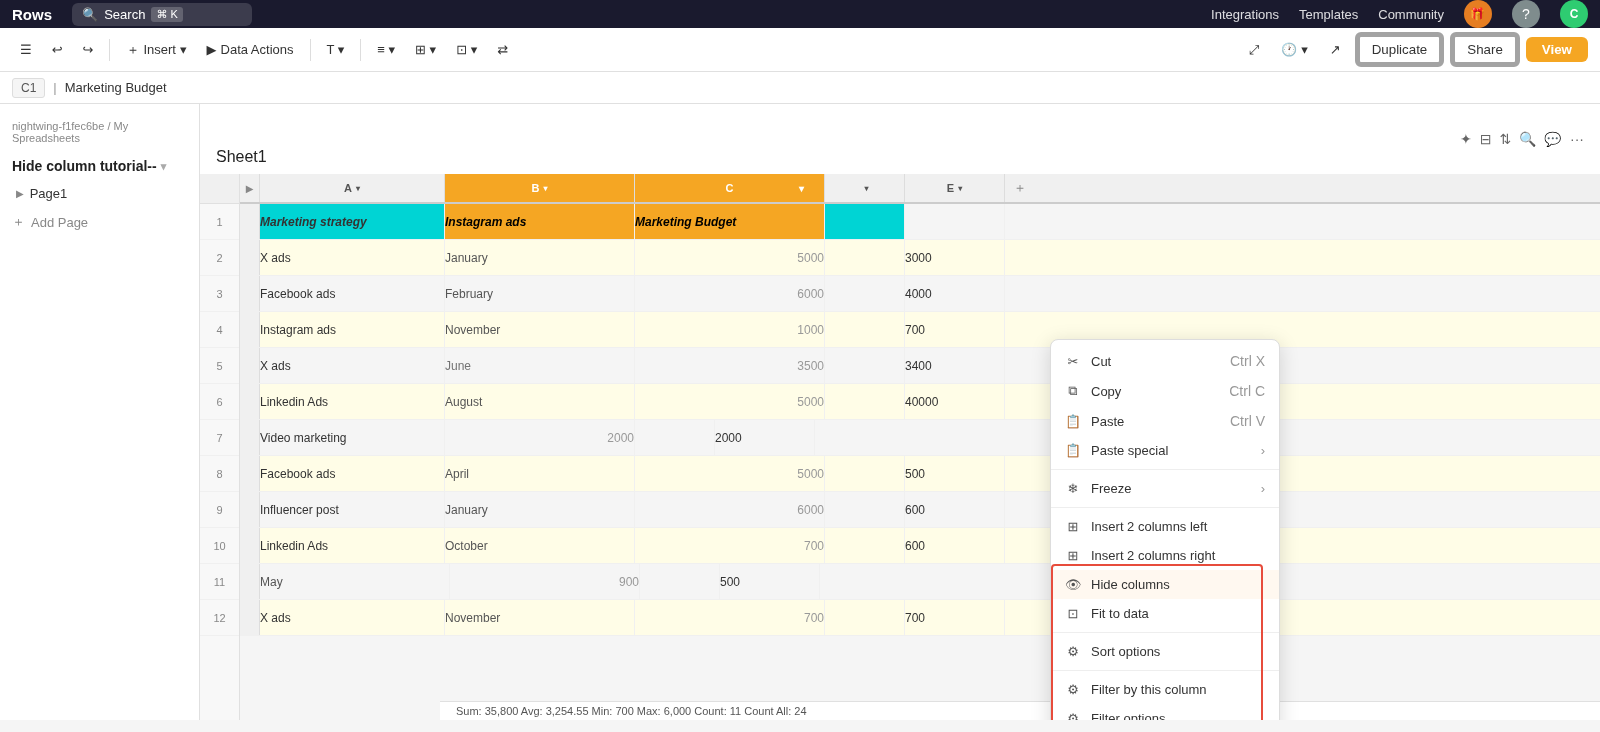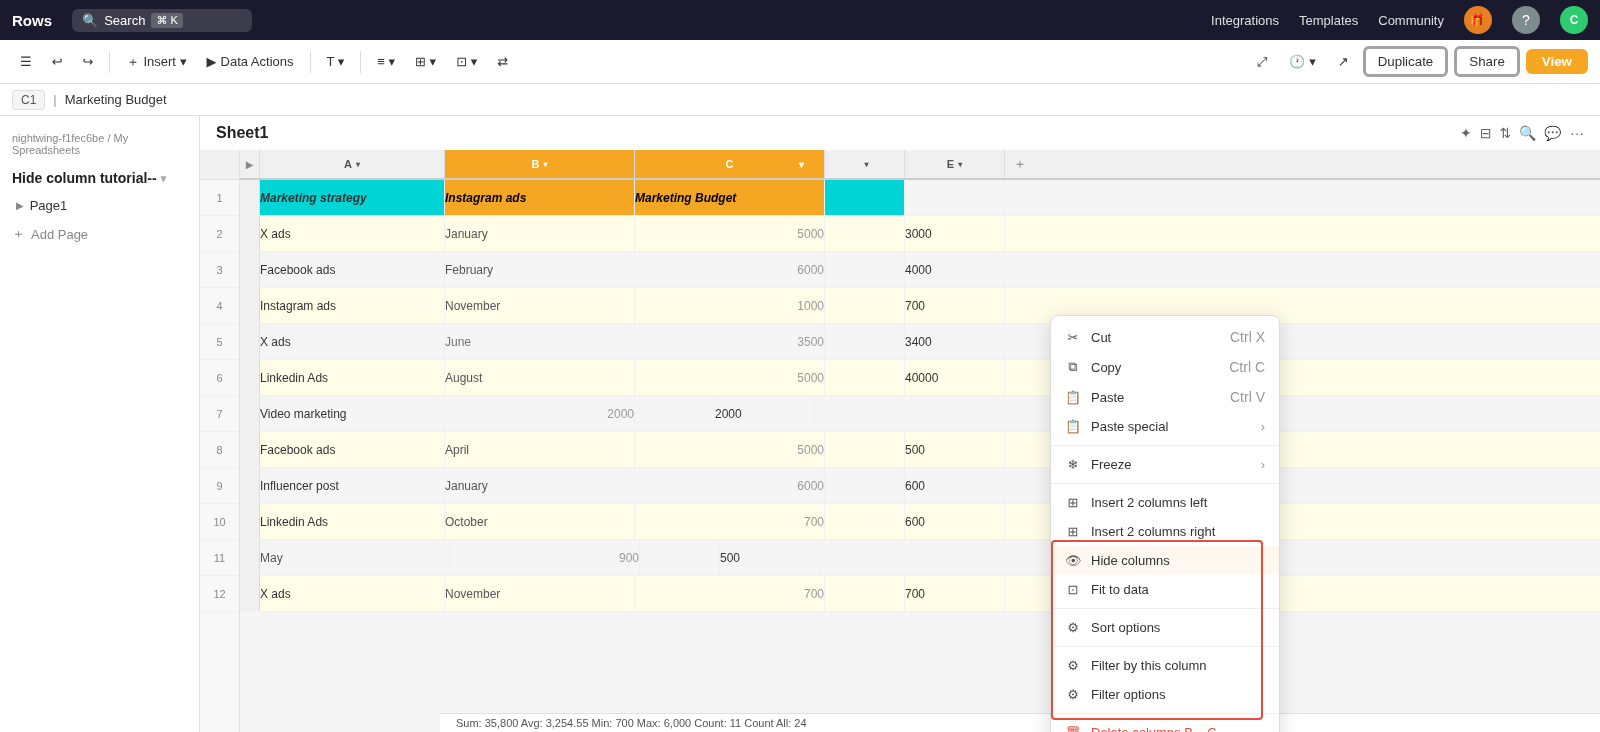--- a/index.html
+++ b/index.html
@@ -1,21 +1,21 @@
 <!DOCTYPE html>
 <html><head>
   <meta charset="utf-8">
   <style>
     * { box-sizing: border-box; margin: 0; padding: 0; }
     body { font-family: -apple-system, BlinkMacSystemFont, 'Segoe UI', sans-serif; font-size: 13px; background: #f5f5f5; overflow: hidden; width: 1600px; height: 732px; }
 
     
     .top-nav {
       display: flex; align-items: center; background: #1a1a2e; color: white;
-      height: 40px; padding: 0 12px; gap: 12px; position: relative; z-index: 100;
+      height: 28px; padding: 0 12px; gap: 12px; position: relative; z-index: 100;
     }
     .top-nav .brand { font-weight: 700; font-size: 15px; color: white; margin-right: 8px; }
     .search-bar {
       display: flex; align-items: center; background: rgba(255,255,255,0.15); border-radius: 6px;
       padding: 4px 10px; gap: 6px; color: white; font-size: 13px; min-width: 180px;
     }
     .search-bar .kbd { background: rgba(255,255,255,0.2); border-radius: 3px; padding: 1px 5px; font-size: 11px; }
     .nav-right { margin-left: auto; display: flex; align-items: center; gap: 20px; }
     .nav-link { color: rgba(255,255,255,0.85); font-size: 13px; cursor: pointer; }
     .nav-icon-btn { width: 28px; height: 28px; border-radius: 50%; background: #e74c3c; display: flex; align-items: center; justify-content: center; color: white; font-size: 12px; cursor: pointer; }
@@ -28,21 +28,21 @@
       display: flex; align-items: center; background: white; border-bottom: 1px solid #e0e0e0;
       height: 44px; padding: 0 12px; gap: 4px;
     }
     .toolbar-btn {
       display: flex; align-items: center; gap: 4px; padding: 4px 8px; border-radius: 4px;
       cursor: pointer; color: #333; font-size: 13px; border: none; background: none;
     }
     .toolbar-sep { width: 1px; height: 22px; background: #ddd; margin: 0 4px; }
     .toolbar-right { margin-left: auto; display: flex; align-items: center; gap: 6px; }
     .btn-yellow { background: #f5a623; color: white; border-radius: 6px; padding: 5px 16px; font-weight: 600; cursor: pointer; border: none; }
-    .btn-outline { border: 3px solid #a3a3a3; background: white; border-radius: 6px; padding: 5px 12px; cursor: pointer; color: #333; }
+    .btn-outline { border: 5px solid #a3a3a3; background: white; border-radius: 6px; padding: 5px 12px; cursor: pointer; color: #333; }
 
     
     .cell-ref-bar {
       display: flex; align-items: center; background: white; border-bottom: 1px solid #e0e0e0;
       height: 32px; padding: 0 12px; gap: 8px;
     }
     .cell-ref { background: #f5f5f5; border: 1px solid #ddd; border-radius: 3px; padding: 2px 8px; font-size: 12px; color: #555; }
     .cell-value { font-size: 13px; color: #333; }
 
     
@@ -51,21 +51,21 @@
     
     .sidebar { width: 200px; background: white; border-right: 1px solid #e0e0e0; display: flex; flex-direction: column; padding: 8px 0; }
     .sidebar-breadcrumb { padding: 8px 12px; font-size: 11px; color: #888; }
     .sidebar-title { padding: 6px 12px; font-size: 14px; font-weight: 600; color: #222; display: flex; align-items: center; gap: 4px; }
     .sidebar-page { padding: 6px 12px 6px 16px; font-size: 13px; color: #333; display: flex; align-items: center; gap: 6px; cursor: pointer; }
     .add-page { padding: 6px 12px; font-size: 13px; color: #888; display: flex; align-items: center; gap: 6px; cursor: pointer; }
 
     
     .sheet-area { flex: 1; display: flex; flex-direction: column; position: relative; overflow: hidden; }
     .sheet-header { display: flex; align-items: center; justify-content: space-between; padding: 8px 16px; background: white; }
-    .sheet-title { font-size: 16px; font-weight: 700; color: #222; }
+    .sheet-title { font-size: 16px; font-weight: 400; color: #222; margin-top: 36px; }
     .sheet-toolbar { display: flex; align-items: center; gap: 8px; color: #666; }
     .sheet-icon { cursor: pointer; font-size: 14px; }
 
     
     .grid-wrapper { flex: 1; overflow: hidden; position: relative; }
     .grid-container { display: flex; height: 100%; }
 
     
     .row-numbers { width: 40px; background: #f8f8f8; border-right: 1px solid #e0e0e0; flex-shrink: 0; }
     .row-num-header { height: 30px; border-bottom: 1px solid #e0e0e0; background: #f0f0f0; }

